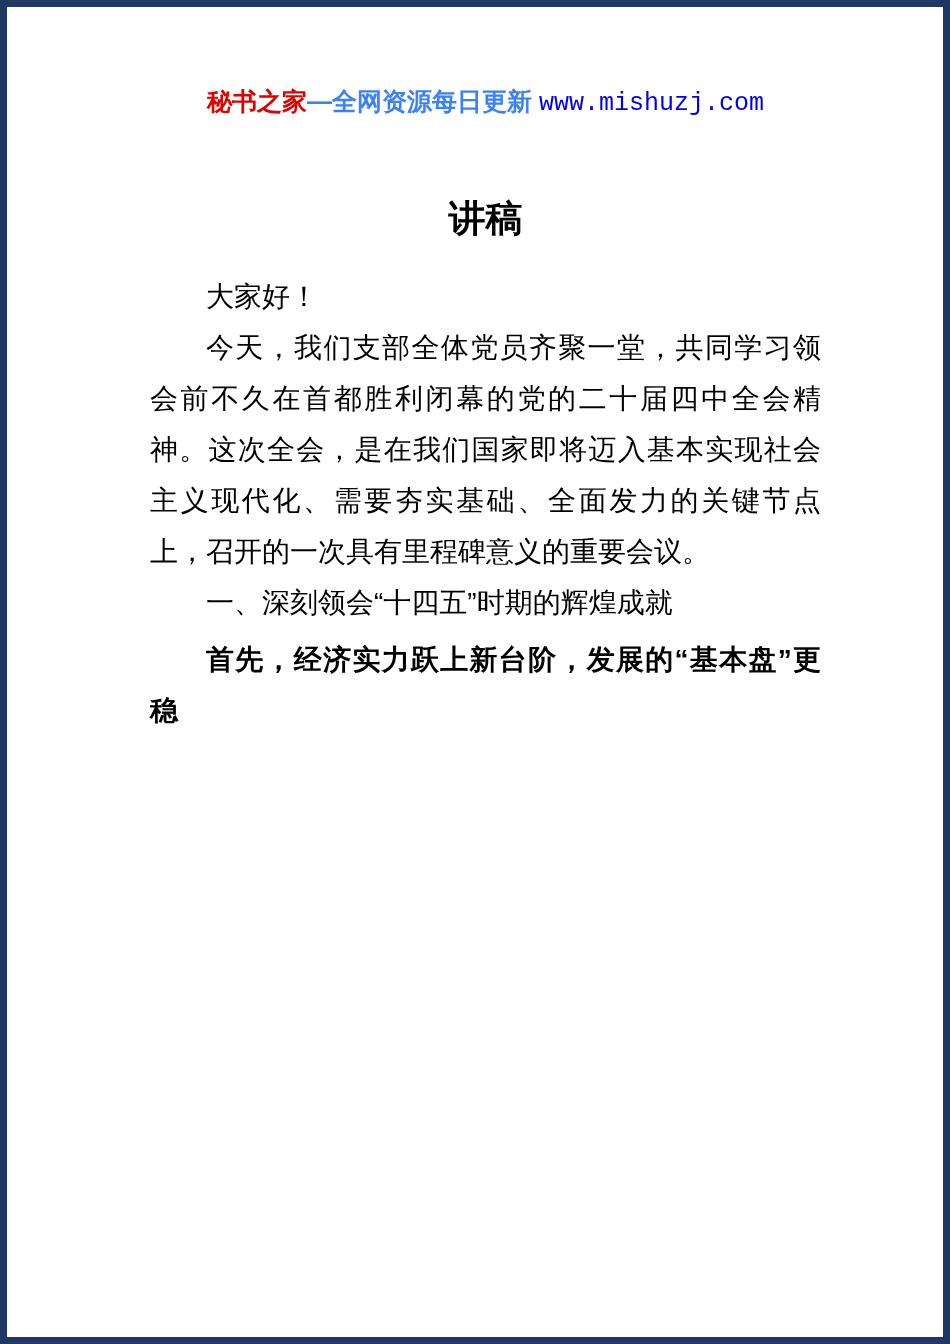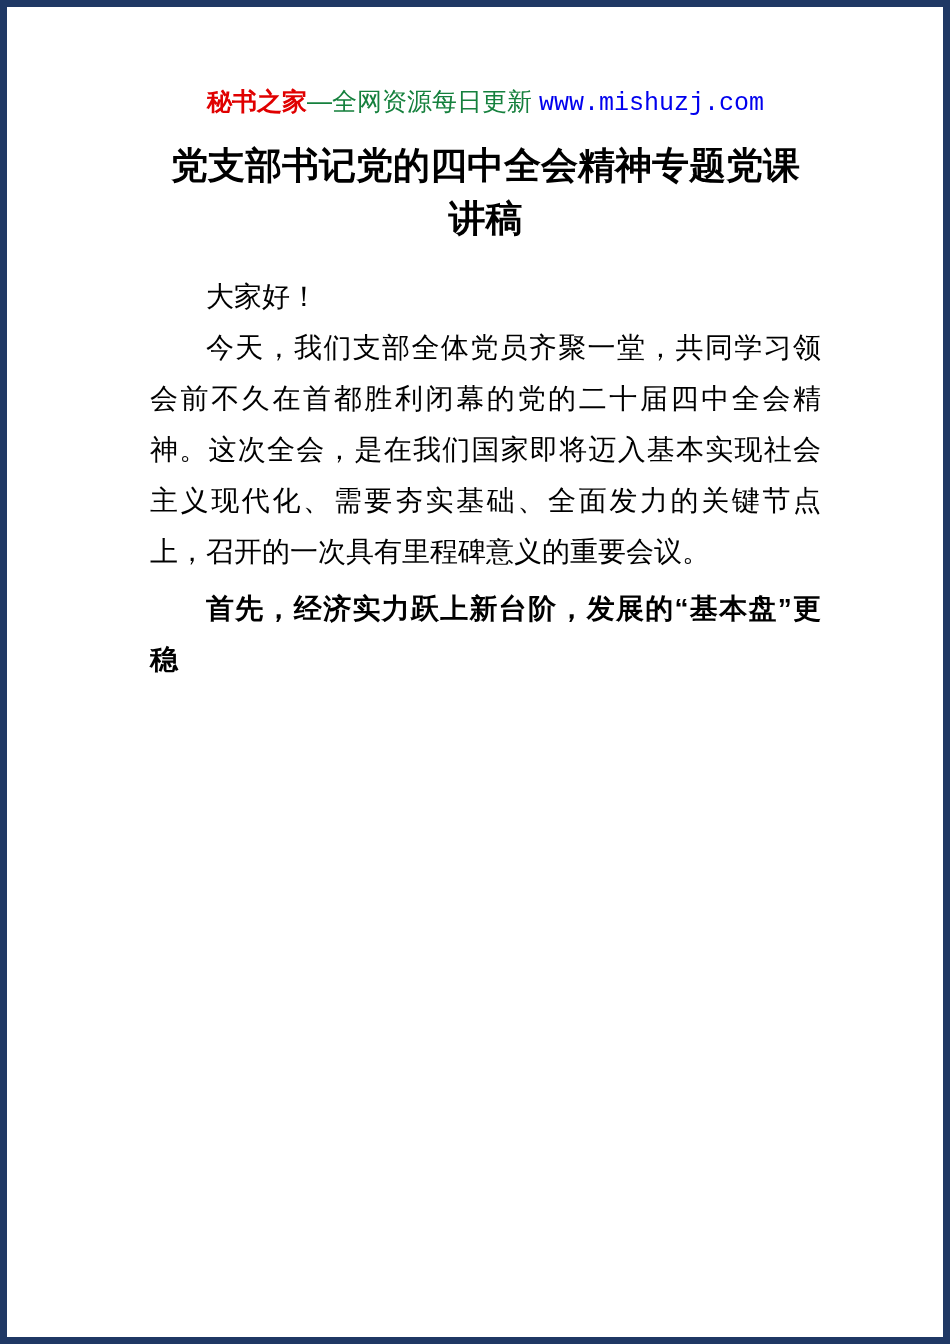--- a/index.html
+++ b/index.html
@@ -27,21 +27,22 @@
     font-size:25px;
     white-space:nowrap;
     margin-bottom:22px;
   }
   .brand{
     color:var(--brand-color);
     font-weight:bold;
     font-family:Liberation Serif, serif;
   }
   .tagline{
-    color:#15803d;
+    color:#3b82f6;
+    font-weight:bold;
   }
   .site-url{
     color:var(--url-color);
     text-decoration:none;
     cursor:pointer;
     font-family:Liberation Mono, monospace;
   }
   .doc-title{
     text-align:center;
     font-weight:bold;
@@ -68,23 +69,24 @@
 </head>
 <body>
 
 <div class="page-inner">
 
   <div class="header-line">
     <span class="brand">秘书之家</span><span class="tagline">—全网资源每日更新 </span><a class="site-url">www.mishuzj.com</a>
   </div>
 
   <h1 class="doc-title">
-    <span>党支部书记党的四中全会精神专题党课</span><br>
+    <br>
     <span>讲稿</span>
   </h1>
 
   <div class="doc-body">
       <p class="indent">大家好！</p>
       <p class="indent">今天，我们支部全体党员齐聚一堂，共同学习领会前不久在首都胜利闭幕的党的二十届四中全会精神。这次全会，是在我们国家即将迈入基本实现社会主义现代化、需要夯实基础、全面发力的关键节点上，召开的一次具有里程碑意义的重要会议。</p>
+      <p class="indent">一、深刻领会“十四五”时期的辉煌成就</p>
       <p class="indent bold">首先，经济实力跃上新台阶，发展的“基本盘”更稳</p>
     </div>
 
 </div>
 
 </body></html>

